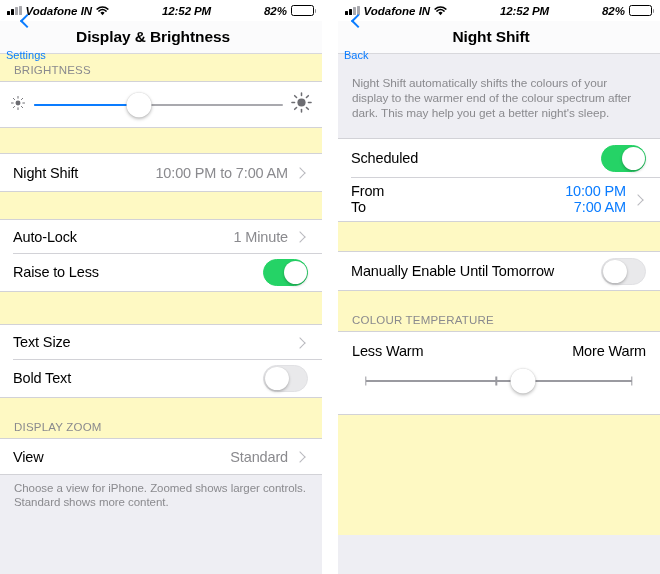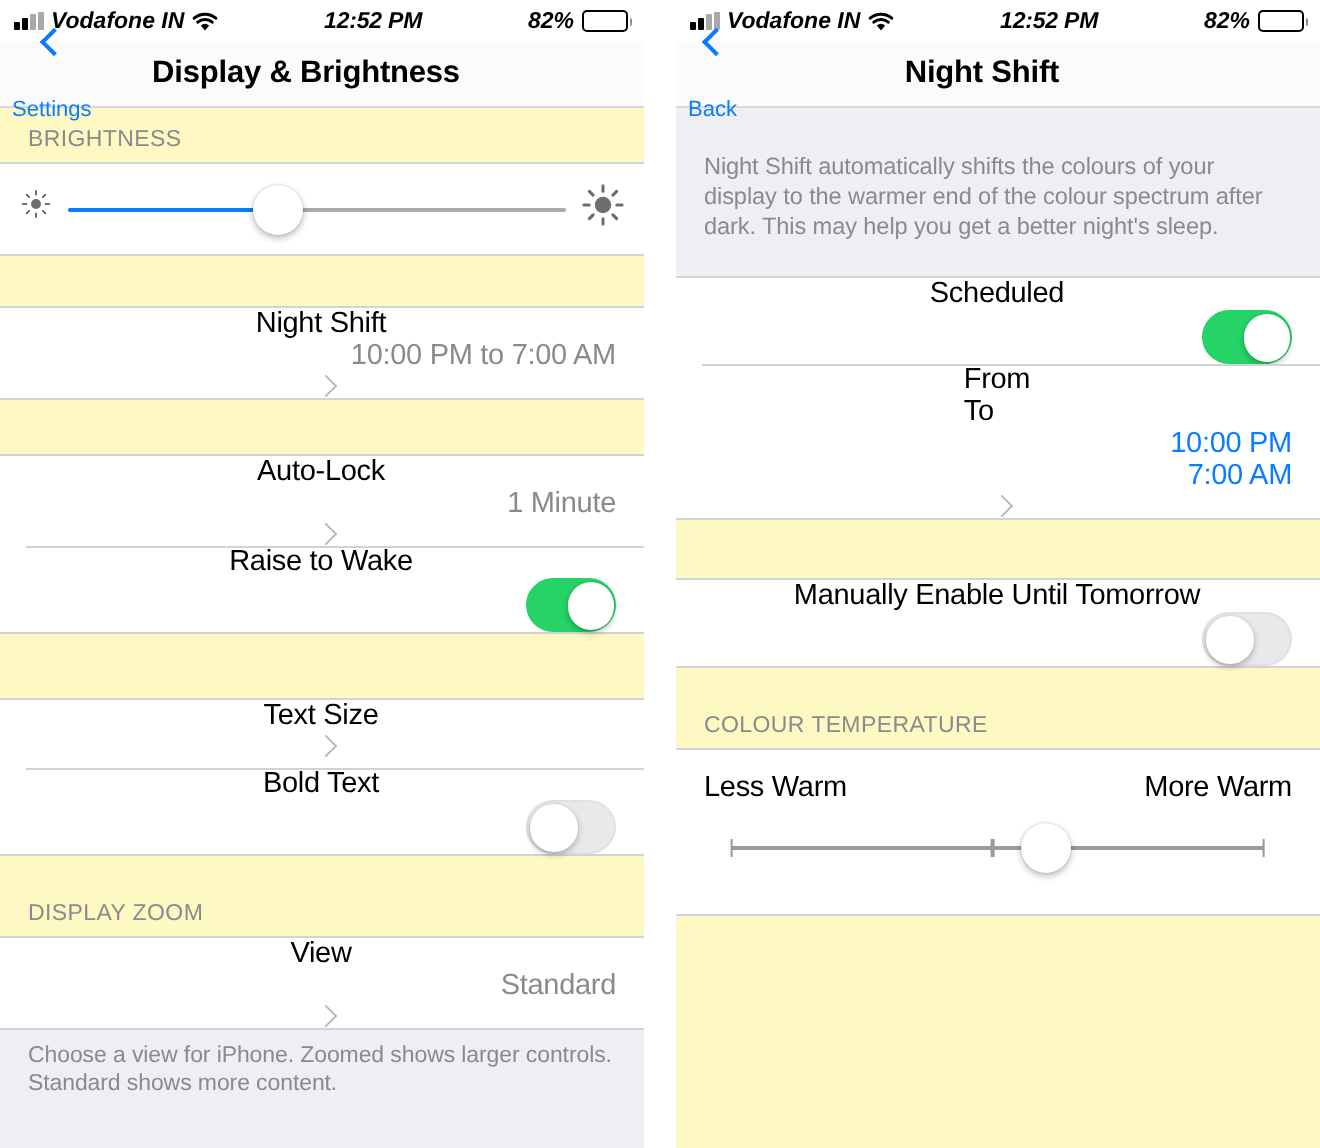--- a/index.html
+++ b/index.html
@@ -102,21 +102,21 @@
     letter-spacing: -0.1px;
   }
 
   
   .content { position: relative; height: 520px; background: #eeeef3; }
   .spacer { background: #fef9c3; }
   .group { background: #ffffff; border-top: 0.5px solid #d2d2d7; border-bottom: 0.5px solid #d2d2d7; }
   .row {
     display: flex; align-items: center; position: relative;
     padding: 0 14px 0 13px; box-sizing: border-box;
-    min-height: 36px; background: #fff; flex-direction: column;
+    min-height: 36px; background: #fff;
   }
   .row + .row:before {
     content: ""; position: absolute; left: 13px; right: 0; top: 0;
     height: 0.5px; background: #d2d2d7;
   }
   .row-label { font-size: 14.5px; color: #000; letter-spacing: -0.15px; }
   .row-value { margin-left: auto; font-size: 14.5px; color: #8a8a8e; letter-spacing: -0.15px; }
   .row-value.blue { color: #0a7cff; }
   .chev-right {
     width: 13px; margin-left: 7px; display: inline-block; position: relative; height: 13px;
@@ -286,21 +286,21 @@
 
       <div class="spacer" style="height:27px"></div>
 
       <div class="group">
         <div class="row" style="min-height:33px">
           <span class="row-label">Auto-Lock</span>
           <span class="row-value">1 Minute</span>
           <span class="chev-right"></span>
         </div>
         <div class="row" style="min-height:38px">
-          <span class="row-label">Raise to Wake</span>
+          <span class="row-label">Raise to Less</span>
           <span class="toggle on">
               <span class="knob"></span>
             </span>
         </div>
       </div>
 
       <div class="spacer" style="height:32px"></div>
 
       <div class="group">
         <div class="row" style="min-height:34px">

